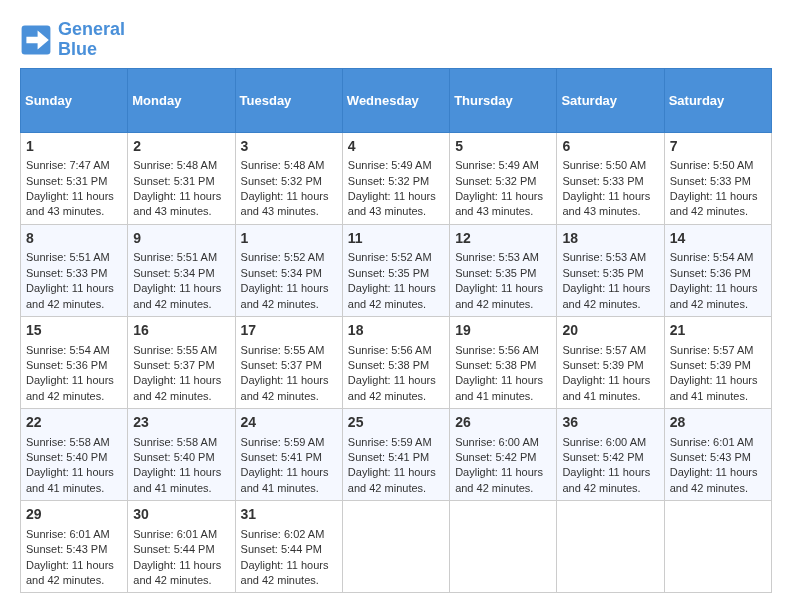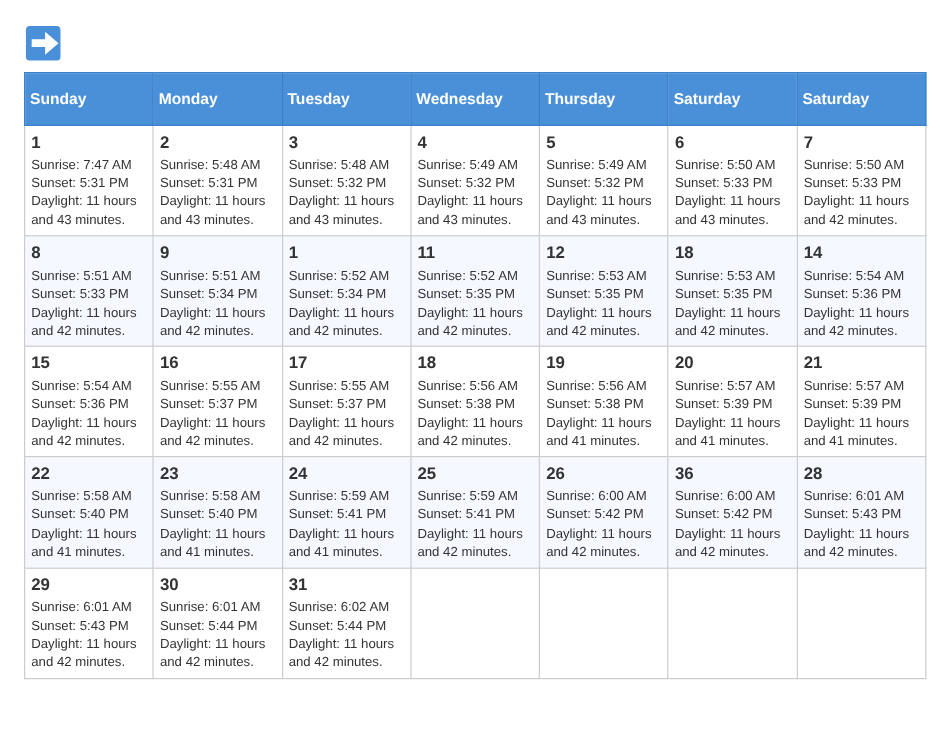--- a/index.html
+++ b/index.html
@@ -49,21 +49,21 @@
     }
     .calendar-table {
       width: 100%;
       border-collapse: collapse;
       margin-top: 8px;
       font-size: 11px;
     }
     .calendar-table th {
       background-color: #4a90d9;
       color: #fff;
-      padding: 14px 4px;
+      padding: 24px 4px;
       text-align: left;
       font-size: 13px;
       font-weight: bold;
       border: 1px solid #3a80c9;
     }
     .calendar-table td {
       vertical-align: top;
       padding: 4px 5px;
       border: 1px solid #ccc;
       background: #fff;
@@ -87,20 +87,23 @@
   </style>
 </head>
 <body>
 
 <div class="header-area">
   <div class="logo">
     <svg class="logo-icon" viewBox="0 0 40 40">
       <rect x="2" y="2" width="36" height="36" rx="4" fill="#4a90d9"></rect>
       <polygon points="22,8 36,20 22,32 22,24 8,24 8,16 22,16" fill="white"></polygon>
     </svg>
+    <div class="logo-text">
+      <span>General</span><br><span style="color:#4a90d9;">Blue</span>
+    </div>
   </div>
   <div class="title-area">
     <div class="month-title"></div>
     <div class="location-title"></div>
   </div>
 </div>
 
 <table class="calendar-table">
   <thead>
     <tr id="header-row">

